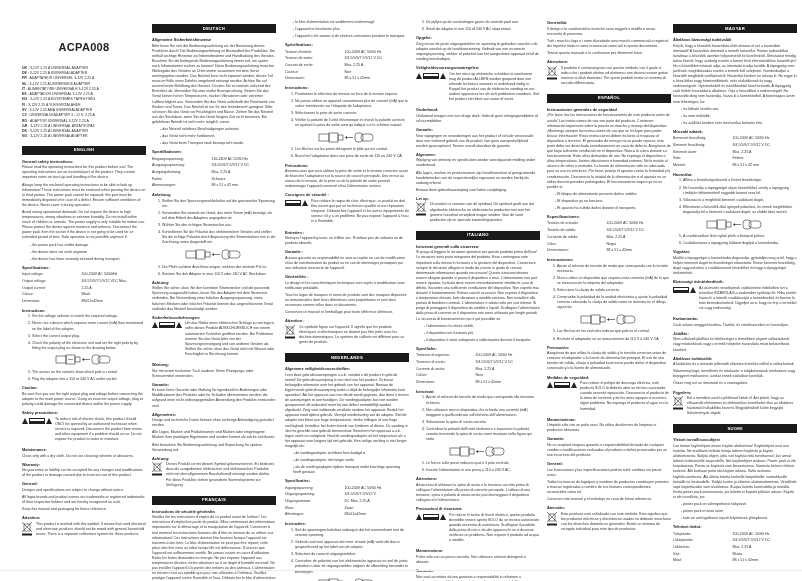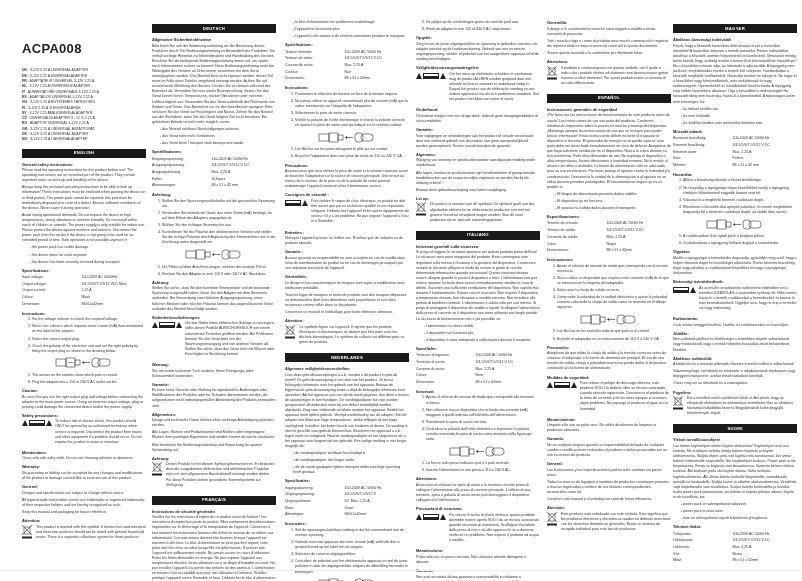--- a/index.html
+++ b/index.html
@@ -3,21 +3,21 @@
 <meta charset="utf-8">
 <style>
   * { box-sizing: border-box; margin: 0; padding: 0; }
   html, body { width: 802px; height: 581px; background: #fff; overflow: hidden; }
   body { font-family: "Liberation Sans", sans-serif; color: #222; font-size: 3.6px; line-height: 1.42; position: relative; }
   .col { position: absolute; top: 16px; width: 124px; }
   .c1 { left: 22px; } .c2 { left: 152px; } .c3 { left: 285px; }
   .c4 { left: 416px; } .c5 { left: 547px; } .c6 { left: 673px; }
   .c1 { top: 22px; }
   .logo { font-family: "DejaVu Serif", serif; font-size: 40px; font-weight: 400; letter-spacing: -1px; color: #111; text-align: center; line-height: 1; margin-left: 8px; margin-top: 0; font-style: italic; }
-  .model { font-weight: bold; font-size: 13px; text-align: left; margin-top: 18px; letter-spacing: 0.3px; color: #222; }
+  .model { font-weight: bold; font-size: 11px; text-align: center; margin-top: 18px; letter-spacing: 0.3px; color: #222; }
   .langlist { margin-top: 10px; }
   .langlist div { font-size: 3.5px; line-height: 5.3px; color: #333; }
   .langlist b { font-weight: bold; }
   .hdr { background: #1a1a1a; color: #fff; font-weight: bold; text-align: center; font-size: 4.2px; padding: 1.5px 0; margin: 6px 0 4px 0; letter-spacing: 0.3px; }
   h4 { font-size: 3.9px; font-weight: bold; margin: 3px 0 1px 0; color: #222; }
   p { margin-bottom: 2px; color: #333; }
   ul { list-style: none; margin: 1px 0 2px 8px; }
   ul li { margin-bottom: 2px; color: #333; }
   ul li::before { content: "- "; }
   table.spec { border-collapse: collapse; width: 100%; margin-bottom: 2px; }

